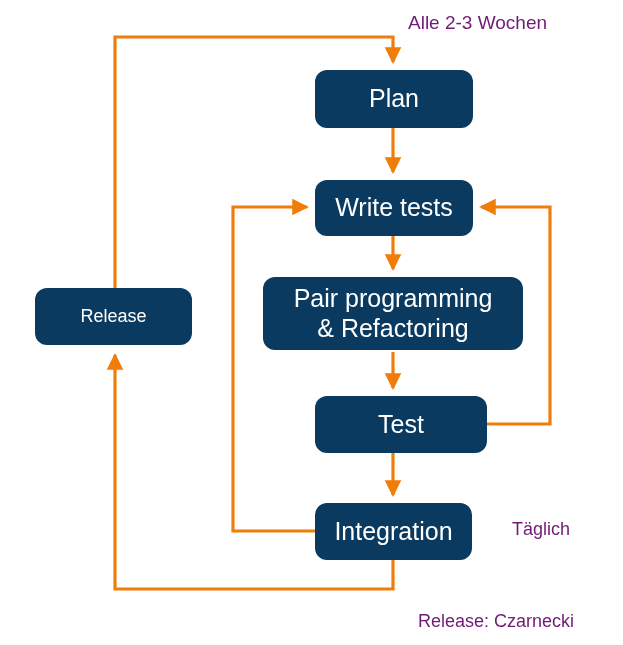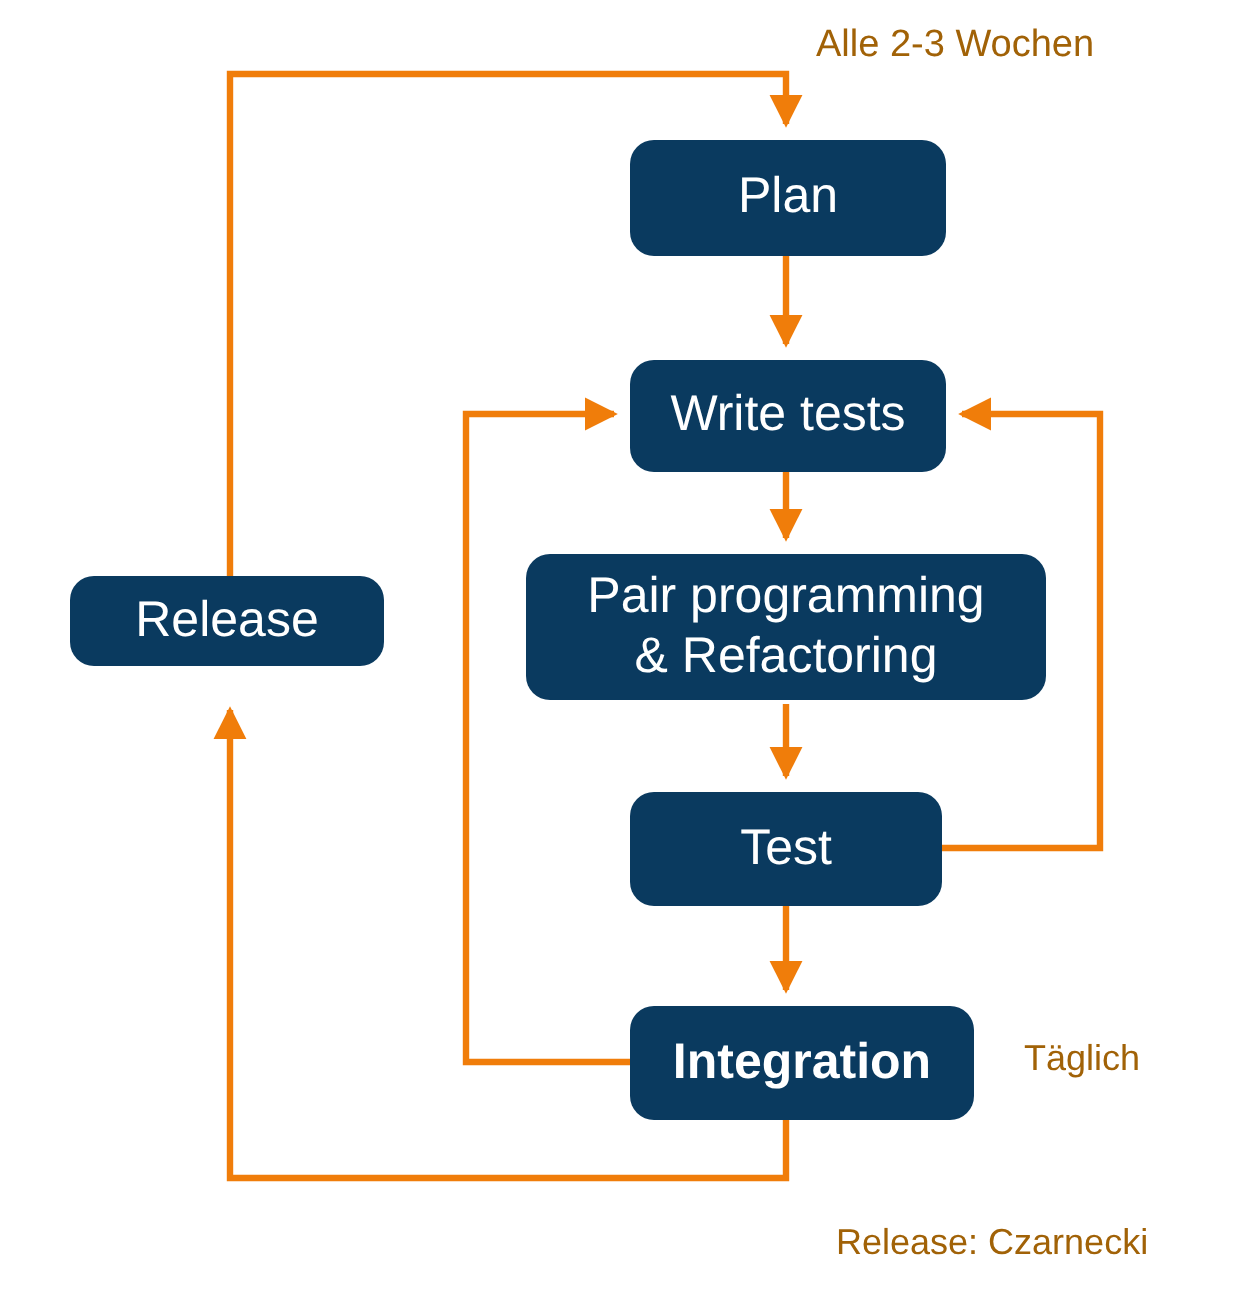--- a/index.html
+++ b/index.html
@@ -37,30 +37,30 @@
     box-sizing: border-box;
     z-index: 3;
   }
   .node-label {
     display: block;
     width: 100%;
     white-space: pre-line;
   }
   .caption {
     position: absolute;
-    color: #a16207;
+    color: #701a75;
     white-space: nowrap;
     z-index: 4;
   }
   #node-plan      { left: 315px; top: 70px;  width: 158px; height: 58px; font-size: 25px; }
   #node-write     { left: 315px; top: 180px; width: 158px; height: 56px; font-size: 25px; }
   #node-pair      { left: 263px; top: 277px; width: 260px; height: 73px; font-size: 25px; }
-  #node-test      { left: 315px; top: 396px; width: 156px; height: 57px; font-size: 25px; }
-  #node-integration { left: 315px; top: 503px; width: 172px; height: 57px; font-size: 25px; font-weight: bold; }
-  #node-release   { left: 35px;  top: 288px; width: 157px; height: 45px; font-size: 25px; }
+  #node-test      { left: 315px; top: 396px; width: 172px; height: 57px; font-size: 25px; }
+  #node-integration { left: 315px; top: 503px; width: 157px; height: 57px; font-size: 25px; }
+  #node-release   { left: 35px;  top: 288px; width: 157px; height: 57px; font-size: 18px; }
 
   #caption-cycle  { left: 408px; top: 12px;  font-size: 19px; }
   #caption-daily  { left: 512px; top: 519px; font-size: 18px; }
   #caption-source { left: 418px; top: 611px; font-size: 18px; }
 </style>
 </head>
 <body>
 
 <div id="diagram-root">
 

